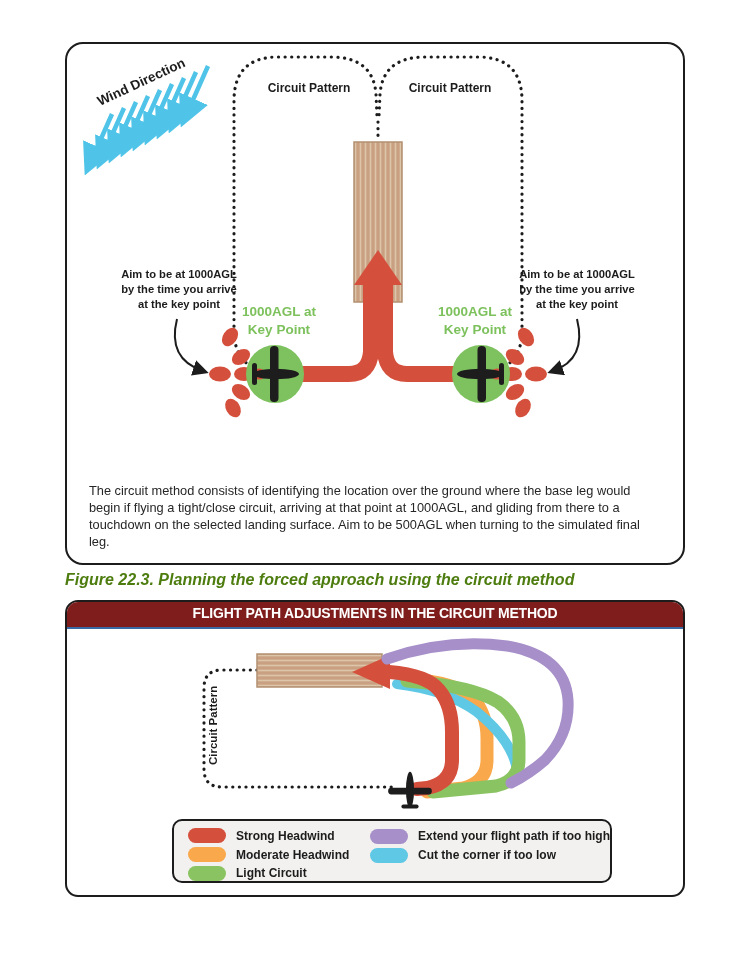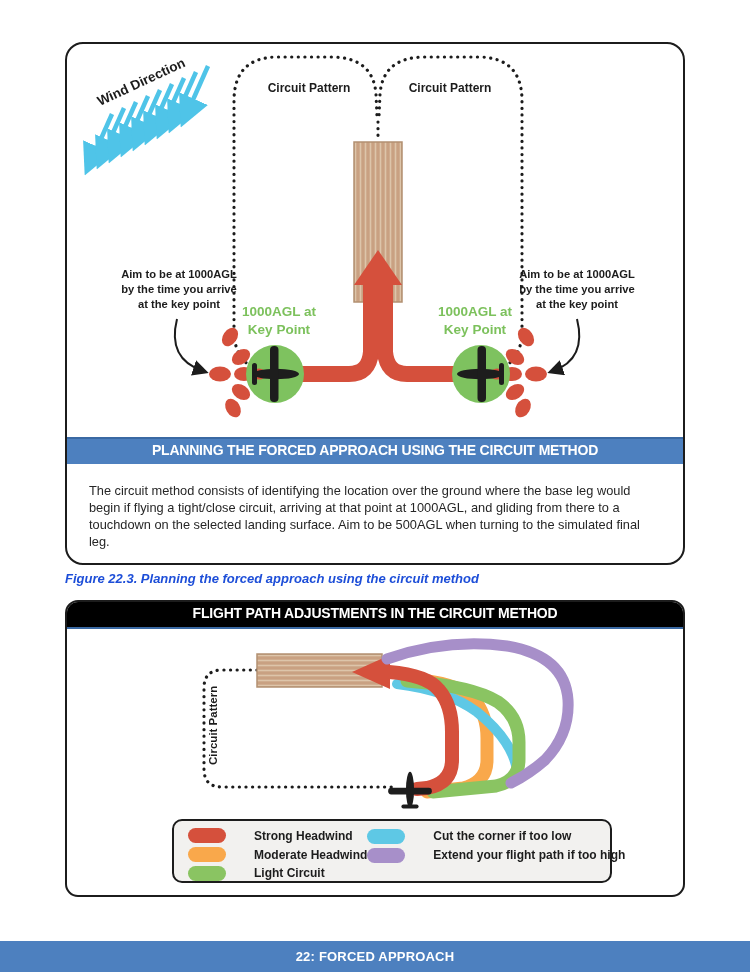--- a/index.html
+++ b/index.html
@@ -9,31 +9,31 @@
           border:2.5px solid #1c1c1c;box-sizing:border-box;}
   #fig1{top:42px;height:523px;border-radius:18px;overflow:hidden;}
   #fig2{top:600px;height:297px;border-radius:13px;overflow:hidden;}
   .banner{position:absolute;left:0;right:0;color:#fff;text-align:center;
           font-weight:bold;font-size:14px;letter-spacing:-0.2px;line-height:23px;}
   #banner1{top:393px;height:25px;border-top:2px solid #3a69a3;}
   #banner2{top:0;height:25px;border-bottom:2px solid #3a69a3;}
   .bodytext{position:absolute;top:424px;left:0;right:0;padding:14px 22px 0 22px;
             font-size:12.8px;line-height:17px;color:#262626;}
   .bodytext p{margin:0 0 0 0;}
-  .caption{position:absolute;left:65px;font-size:13px;font-weight:bold;font-style:italic;color:#1d4ed8;}
+  .caption{position:absolute;left:65px;font-size:16px;font-weight:bold;font-style:italic;color:#4d7c0f;}
   #cap1{top:571px;}
   #cap2{top:903px;}
   .footer{position:absolute;left:0;bottom:0;width:750px;height:31px;
           color:#fff;text-align:center;font-weight:bold;font-size:13px;line-height:31px;letter-spacing:0.2px;}
   .legend{position:absolute;left:105px;top:217px;width:440px;height:64px;background:#f2f1ef;
           border:2px solid #1c1c1c;border-radius:10px;box-sizing:border-box;
           display:flex;padding:7px 0 0 14px;}
   .legcol{display:flex;flex-direction:column;gap:3px;}
   .legcol.c1{width:200px;}
-  .legrow{display:flex;align-items:center;gap:28px;height:16px;text-align:center;}
+  .legrow{display:flex;align-items:center;gap:10px;height:16px;text-align:center;}
   .swatch{width:38px;height:15px;border-radius:8px;flex:0 0 auto;}
   .leglabel{font-size:12px;font-weight:bold;color:#1c1c1c;white-space:nowrap;}
   svg text{font-family:"Liberation Sans",sans-serif;}
 </style>
 </head>
 <body>
 
 <div class="page">
 
   <div class="figbox" id="fig1">
@@ -132,21 +132,20 @@
       </g>
       <path d="M 110,275 Q 100,315 136,327" fill="none" stroke="#1c1c1c" stroke-width="2" marker-end="url(#blackhead)"></path>
       <g text-anchor="middle" font-size="11.2" font-weight="bold" fill="#1c1c1c">
         <text x="510" y="234">Aim to be at 1000AGL</text>
         <text x="510" y="249">by the time you arrive</text>
         <text x="510" y="264">at the key point</text>
       </g>
       <path d="M 510,275 Q 520,315 486,327" fill="none" stroke="#1c1c1c" stroke-width="2" marker-end="url(#blackhead)"></path>
     </svg>
 
-    <div class="banner" id="banner1" style="background: rgb(77, 128, 191);">PLANNING THE FORCED APPROACH USING THE CIRCUIT METHOD</div>
 
     <div class="bodytext">
       <p>The circuit method consists of identifying the location over the ground where the base leg would begin if flying a tight/close circuit, arriving at that point at 1000AGL, and gliding from there to a touchdown on the selected landing surface. Aim to be 500AGL when turning to the simulated final leg.</p>
 
     </div>
   </div>
 
   <div class="caption" id="cap1">Figure 22.3. Planning the forced approach using the circuit method</div>
 
   <div class="figbox" id="fig2">
@@ -160,45 +159,44 @@
       <path d="M 336,76 Q 390,80 406,96 Q 420,112 420,136 L 420,158 Q 420,180 396,186 L 360,190" fill="none" stroke-width="13" stroke-linecap="round" stroke="#f9a84b"></path>
       <path d="M 330,82 Q 380,88 410,110 Q 445,138 450,168" fill="none" stroke-width="10" stroke-linecap="round" stroke="#5ec8e5"></path>
       <path d="M 340,79 Q 405,84 431,100 Q 452,115 452,140 L 452,157 Q 452,179 429,184 L 366,190" fill="none" stroke-width="13" stroke-linecap="round" stroke="#8ac462"></path>
       <path d="M 322,70 Q 360,73 372,88 Q 385,103 385,130 L 385,158 Q 385,181 360,186 L 350,187" fill="none" stroke-width="14" stroke-linecap="round" stroke="#d5503c"></path>
       <polygon points="285,70 323,53 323,87" fill="#d5503c"></polygon>
       <path d="M 320,57 Q 380,36 440,44 Q 498,54 501,98 Q 503,132 478,158 Q 462,172 444,181" fill="none" stroke-width="11" stroke-linecap="round" stroke="#a78fc9"></path>
 
       <use href="#plane-glyph" transform="translate(343,187) rotate(-90) scale(0.78)"></use>
     </svg>
 
-    <div class="banner" id="banner2" style="background: #000000;">FLIGHT PATH ADJUSTMENTS IN THE CIRCUIT METHOD</div>
+    <div class="banner" id="banner2" style="background: #7f1d1d;">FLIGHT PATH ADJUSTMENTS IN THE CIRCUIT METHOD</div>
 
     <div class="legend">
       <div class="legcol c1">
         <div class="legrow">
           <span class="swatch" style="background: rgb(213, 80, 60);"></span>
           <span class="leglabel">Strong Headwind</span>
         </div>
         <div class="legrow">
           <span class="swatch" style="background: rgb(249, 168, 75);"></span>
           <span class="leglabel">Moderate Headwind</span>
         </div>
         <div class="legrow">
           <span class="swatch" style="background: rgb(138, 196, 98);"></span>
           <span class="leglabel">Light Circuit</span>
         </div>
       </div>
       <div class="legcol">
         <div class="legrow">
+          <span class="swatch" style="background: rgb(167, 143, 201);"></span>
+          <span class="leglabel">Extend your flight path if too high</span>
+        </div>
+        <div class="legrow">
           <span class="swatch" style="background: rgb(94, 200, 229);"></span>
           <span class="leglabel">Cut the corner if too low</span>
-        </div>
-        <div class="legrow">
-          <span class="swatch" style="background: rgb(167, 143, 201);"></span>
-          <span class="leglabel">Extend your flight path if too high</span>
         </div>
       </div>
     </div>
   </div>
 
 
-  <div class="footer" style="background: rgb(77, 128, 191);">22: FORCED APPROACH</div>
 </div>
 
 </body></html>

